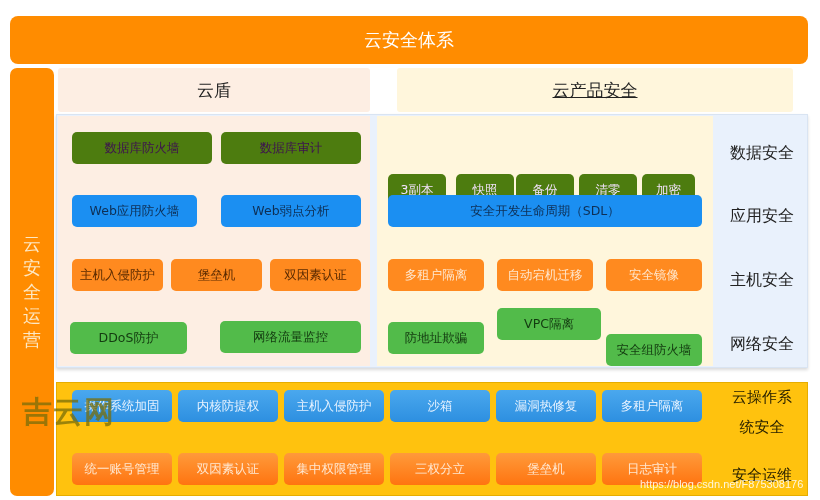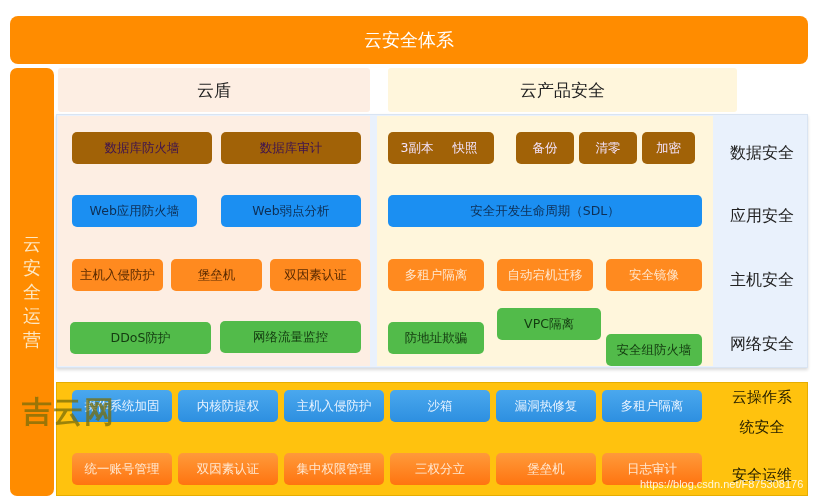--- a/index.html
+++ b/index.html
@@ -17,42 +17,42 @@
     color: #fde8c4; font-size: 18px; display: flex; align-items: center; justify-content: center;
   }
   .side-bar .vtext { width: 20px; line-height: 24px; text-align: center; word-break: break-all; margin-top: 20px; }
 
   .col-head {
     position: absolute; top: 68px; height: 44px;
     display: flex; align-items: center; justify-content: center;
     font-size: 17px; color: #222; border-radius: 3px; text-align: right;
   }
   .col-head.shield { left: 58px; width: 312px; background: #fdeee3; }
-  .col-head.product { left: 388px; width: 349px; background: #fff6dc; }
+  .col-head.product { left: 397px; width: 396px; background: #fff6dc; text-decoration: underline; }
 
   .upper-panel {
     position: absolute; left: 56px; top: 114px; width: 752px; height: 254px;
     background: #e9f1fc; border: 1px solid #d9e4f2;
     box-shadow: 0 2px 3px rgba(0,0,0,0.15);
   }
   .upper-left { position: absolute; left: 58px; top: 116px; width: 312px; height: 250px; background: #fdeee3; }
   .upper-right { position: absolute; left: 377px; top: 116px; width: 336px; height: 250px; background: #fff6dc; }
 
   .row-label {
     position: absolute; left: 716px; width: 92px; text-align: center;
     font-size: 16px; color: #222;
   }
 
   .btn {
     position: absolute; height: 32px; border-radius: 5px;
     display: flex; align-items: center; justify-content: center;
     font-size: 12.5px; white-space: nowrap;
   }
-  .purple { background: #a16207; color: #3d1250; }
-  .purple.light { color: #f3e2fb; }
+  .purple { background: #4d7c0f; color: #3d1250; }
+  .purple.light { color: #f3e2fb; margin-top: 42px; }
   .blue { background: #1b8ff2; color: #0e2f55; }
   .orange { background: #ff8a1f; color: #5a2a00; }
   .orange.light { color: #ffe6cc; }
   .green { background: #52bb4a; color: #133a10; }
 
   .lower-panel {
     position: absolute; left: 56px; top: 382px; width: 752px; height: 114px;
     background: #ffc20e; border: 1px solid #e6ad00;
   }
   .btn.blue2 {
@@ -92,40 +92,40 @@
   <span>云产品安全</span>
 </div>
 
 <div class="upper-panel"></div>
 <div class="upper-left"></div>
 <div class="upper-right"></div>
 
 <div class="btn purple" style="left:72px;top:132px;width:140px;">数据库防火墙</div>
 <div class="btn purple" style="left:221px;top:132px;width:140px;">数据库审计</div>
 <div class="btn purple light" style="left:388px;top:132px;width:58px;">3副本</div>
-<div class="btn purple light" style="left:436px;top:132px;width:58px;">快照</div>
+<div class="btn purple light" style="left:456px;top:132px;width:58px;">快照</div>
 <div class="btn purple light" style="left:516px;top:132px;width:58px;">备份</div>
 <div class="btn purple light" style="left:579px;top:132px;width:58px;">清零</div>
 <div class="btn purple light" style="left:642px;top:132px;width:53px;">加密</div>
 <div class="row-label" style="top:143px;">数据安全</div>
 
 <div class="btn blue" style="left:72px;top:195px;width:125px;">Web应用防火墙</div>
 <div class="btn blue" style="left:221px;top:195px;width:140px;">Web弱点分析</div>
 <div class="btn blue" style="left:388px;top:195px;width:314px;">安全开发生命周期（SDL）</div>
 <div class="row-label" style="top:206px;">应用安全</div>
 
 <div class="btn orange" style="left:72px;top:259px;width:91px;">主机入侵防护</div>
 <div class="btn orange" style="left:171px;top:259px;width:91px;">堡垒机</div>
 <div class="btn orange" style="left:270px;top:259px;width:91px;">双因素认证</div>
 <div class="btn orange light" style="left:388px;top:259px;width:96px;">多租户隔离</div>
 <div class="btn orange light" style="left:497px;top:259px;width:96px;">自动宕机迁移</div>
 <div class="btn orange light" style="left:606px;top:259px;width:96px;">安全镜像</div>
 <div class="row-label" style="top:270px;">主机安全</div>
 
-<div class="btn green" style="left:70px;top:322px;width:141px;">DDoS防护</div>
+<div class="btn green" style="left:70px;top:322px;width:117px;">DDoS防护</div>
 <div class="btn green" style="left:220px;top:321px;width:141px;">网络流量监控</div>
 <div class="btn green" style="left:388px;top:322px;width:96px;">防地址欺骗</div>
 <div class="btn green" style="left:497px;top:308px;width:104px;">VPC隔离</div>
 <div class="btn green" style="left:606px;top:334px;width:96px;">安全组防火墙</div>
 <div class="row-label" style="top:334px;">网络安全</div>
 
 <div class="lower-panel"></div>
 
 <div class="btn blue2" style="left:72px;top:390px;width:100px;">操作系统加固</div>
 <div class="btn blue2" style="left:178px;top:390px;width:100px;">内核防提权</div>

